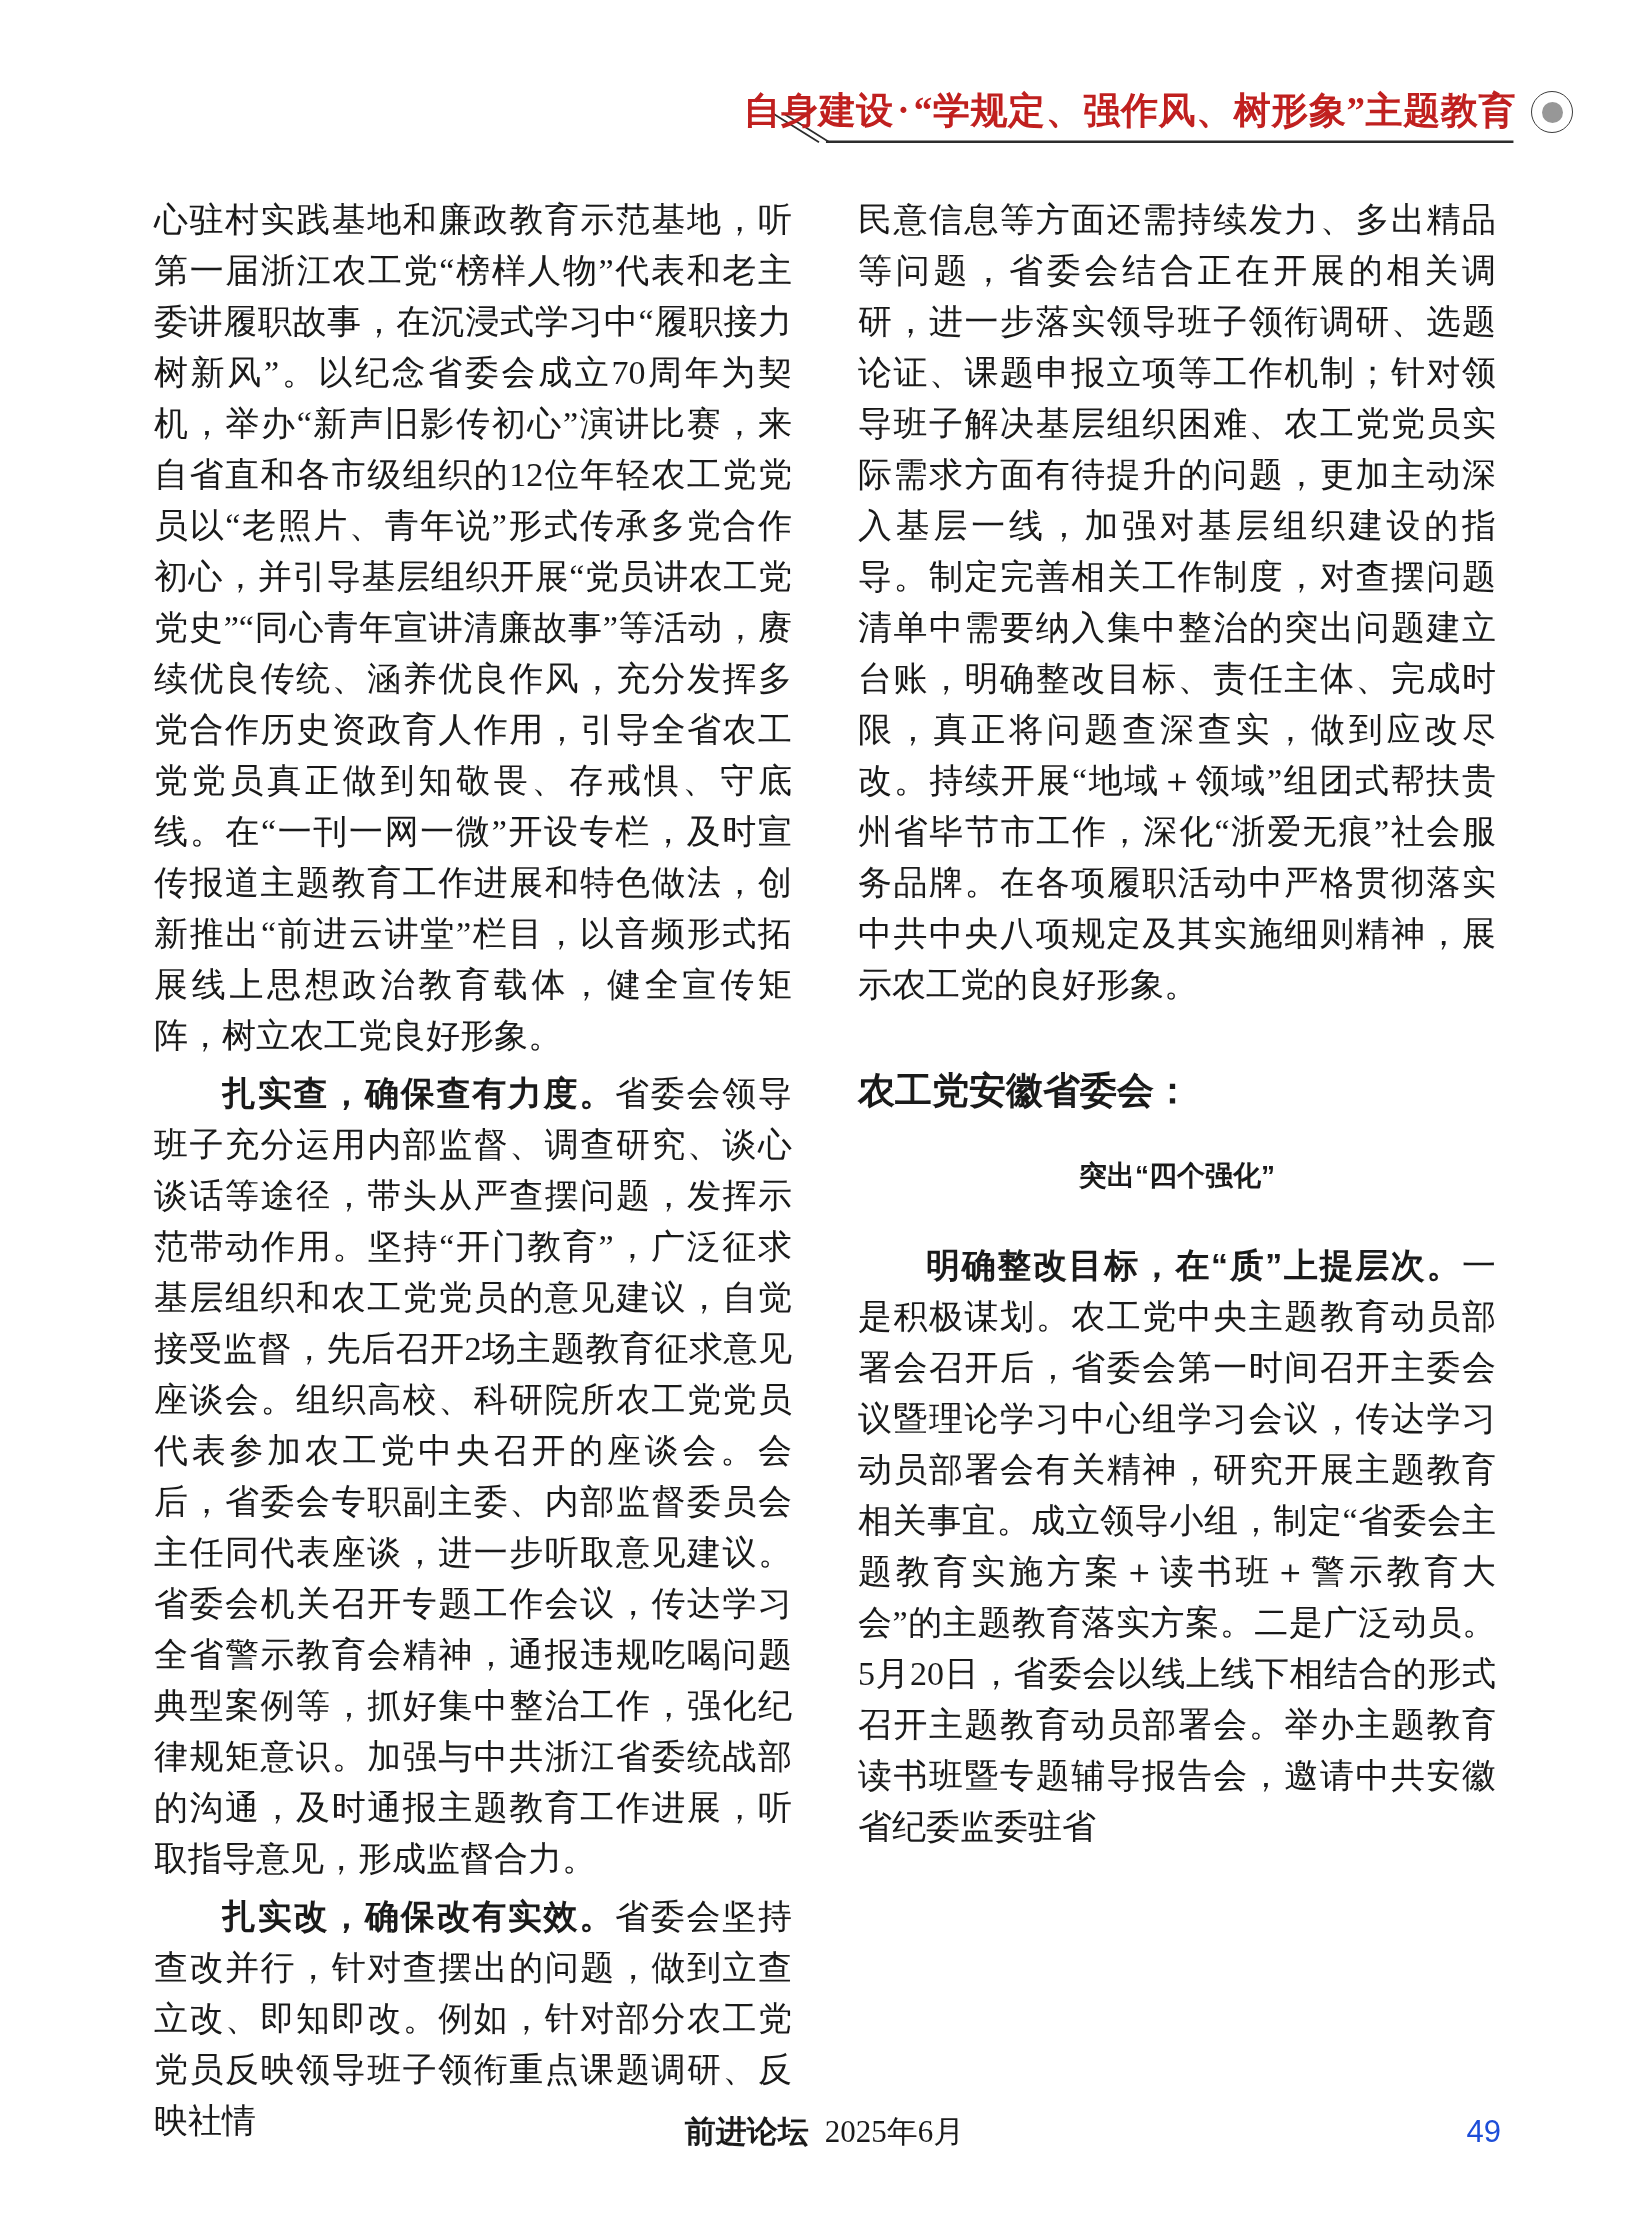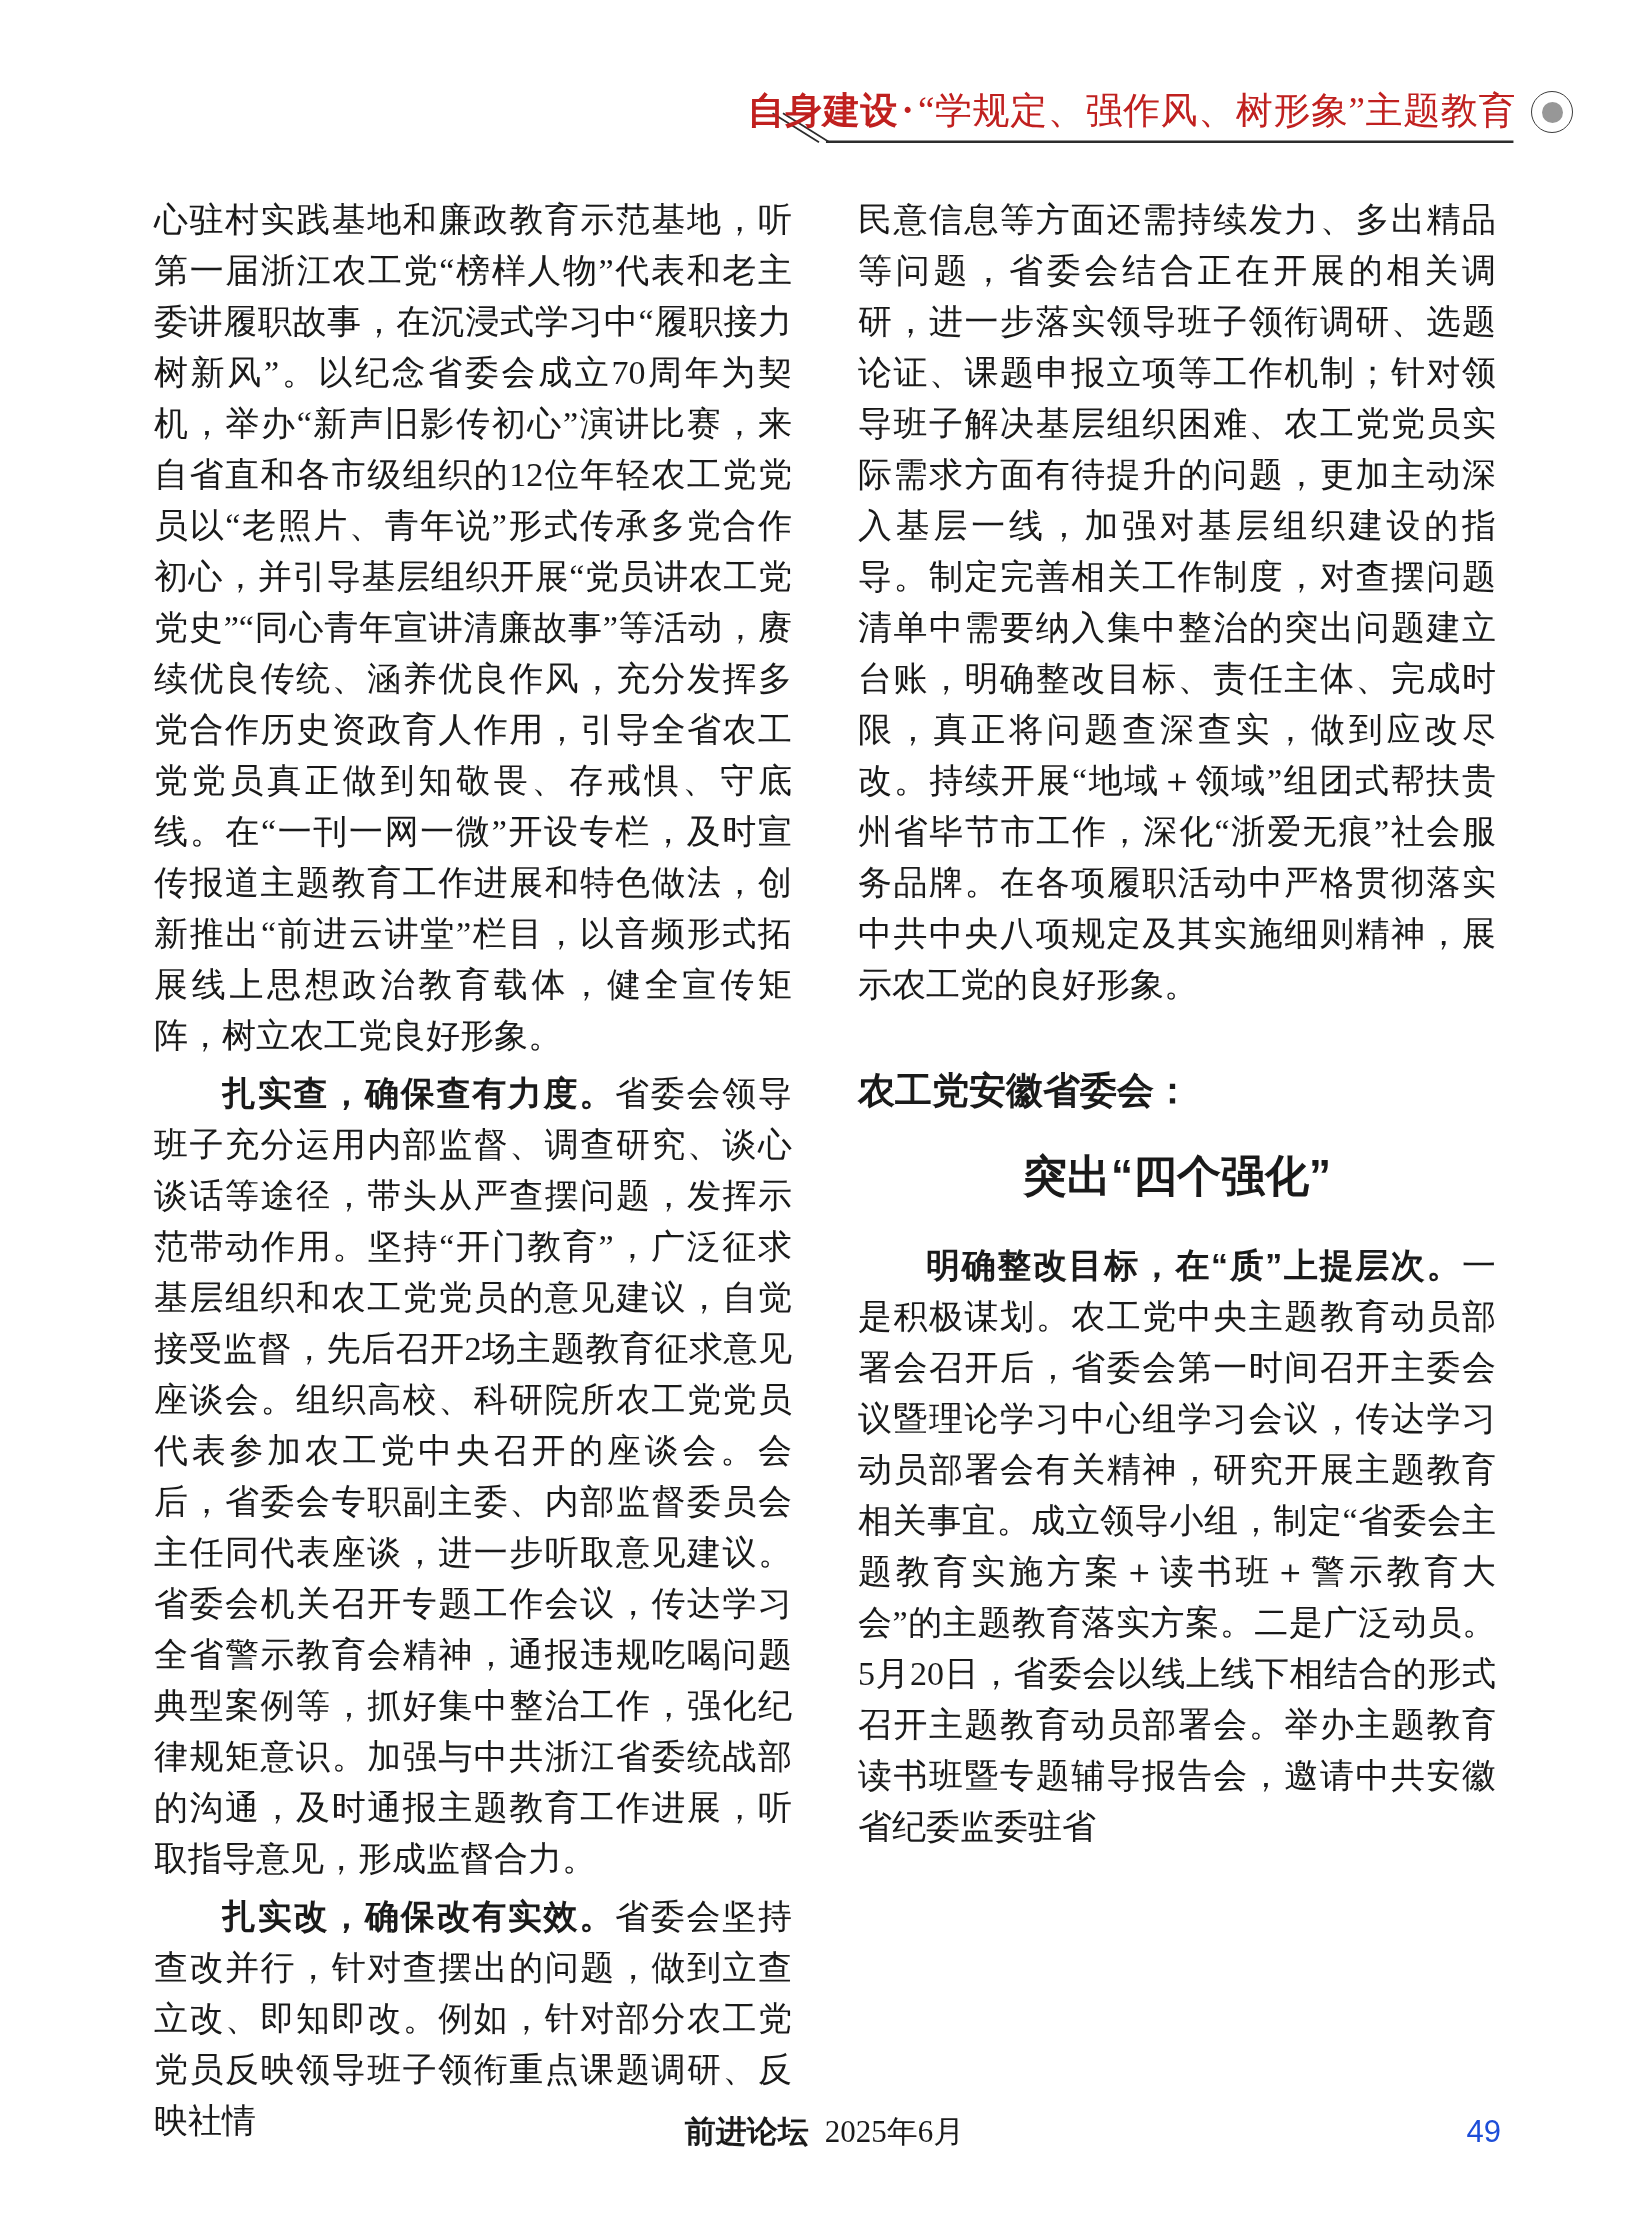--- a/index.html
+++ b/index.html
@@ -19,21 +19,21 @@
   .header-text{
     font-size:37px;line-height:50px;letter-spacing:0.6px;
     color:#c0201f;
     white-space:nowrap;
   }
   .header-section{
     font-family:Liberation Mono, monospace;
     font-weight:bold;
   }
   .header-dot{font-weight:bold;padding:0 3.5px;}
-  .header-theme{font-weight:400;}
+  .header-theme{font-weight:700;}
   .circle-icon{
     position:relative;
     width:40px;height:40px;margin-left:15px;
     border:1.7px solid #3c3c3c;border-radius:50%;
     flex:0 0 auto;
   }
   .circle-icon::after{
     content:"";position:absolute;left:50%;top:50%;
     width:21px;height:21px;margin:-10.5px 0 0 -10.5px;
     background:#979797;border-radius:50%;
@@ -55,21 +55,21 @@
     font-weight:bold;
   }
   .kicker{
     font-family:"Liberation Sans","DejaVu Sans",sans-serif;
     font-weight:bold;font-size:37px;line-height:43px;
     margin-top:59px !important;
     text-align:left;text-indent:0;
   }
   .article-title{
     font-family:"Liberation Sans","DejaVu Sans",sans-serif;
-    font-weight:bold;font-size:44px;line-height:52px;
+    font-weight:bold;font-size:28px;line-height:52px;
     text-align:center;text-indent:0;
     margin-top:38px !important;
     margin-bottom:38px !important;
   }
   
   .footer{
     position:absolute;left:0;top:2108px;width:1649px;height:47px;
     font-size:31px;line-height:47px;
   }
   .footer-center{

